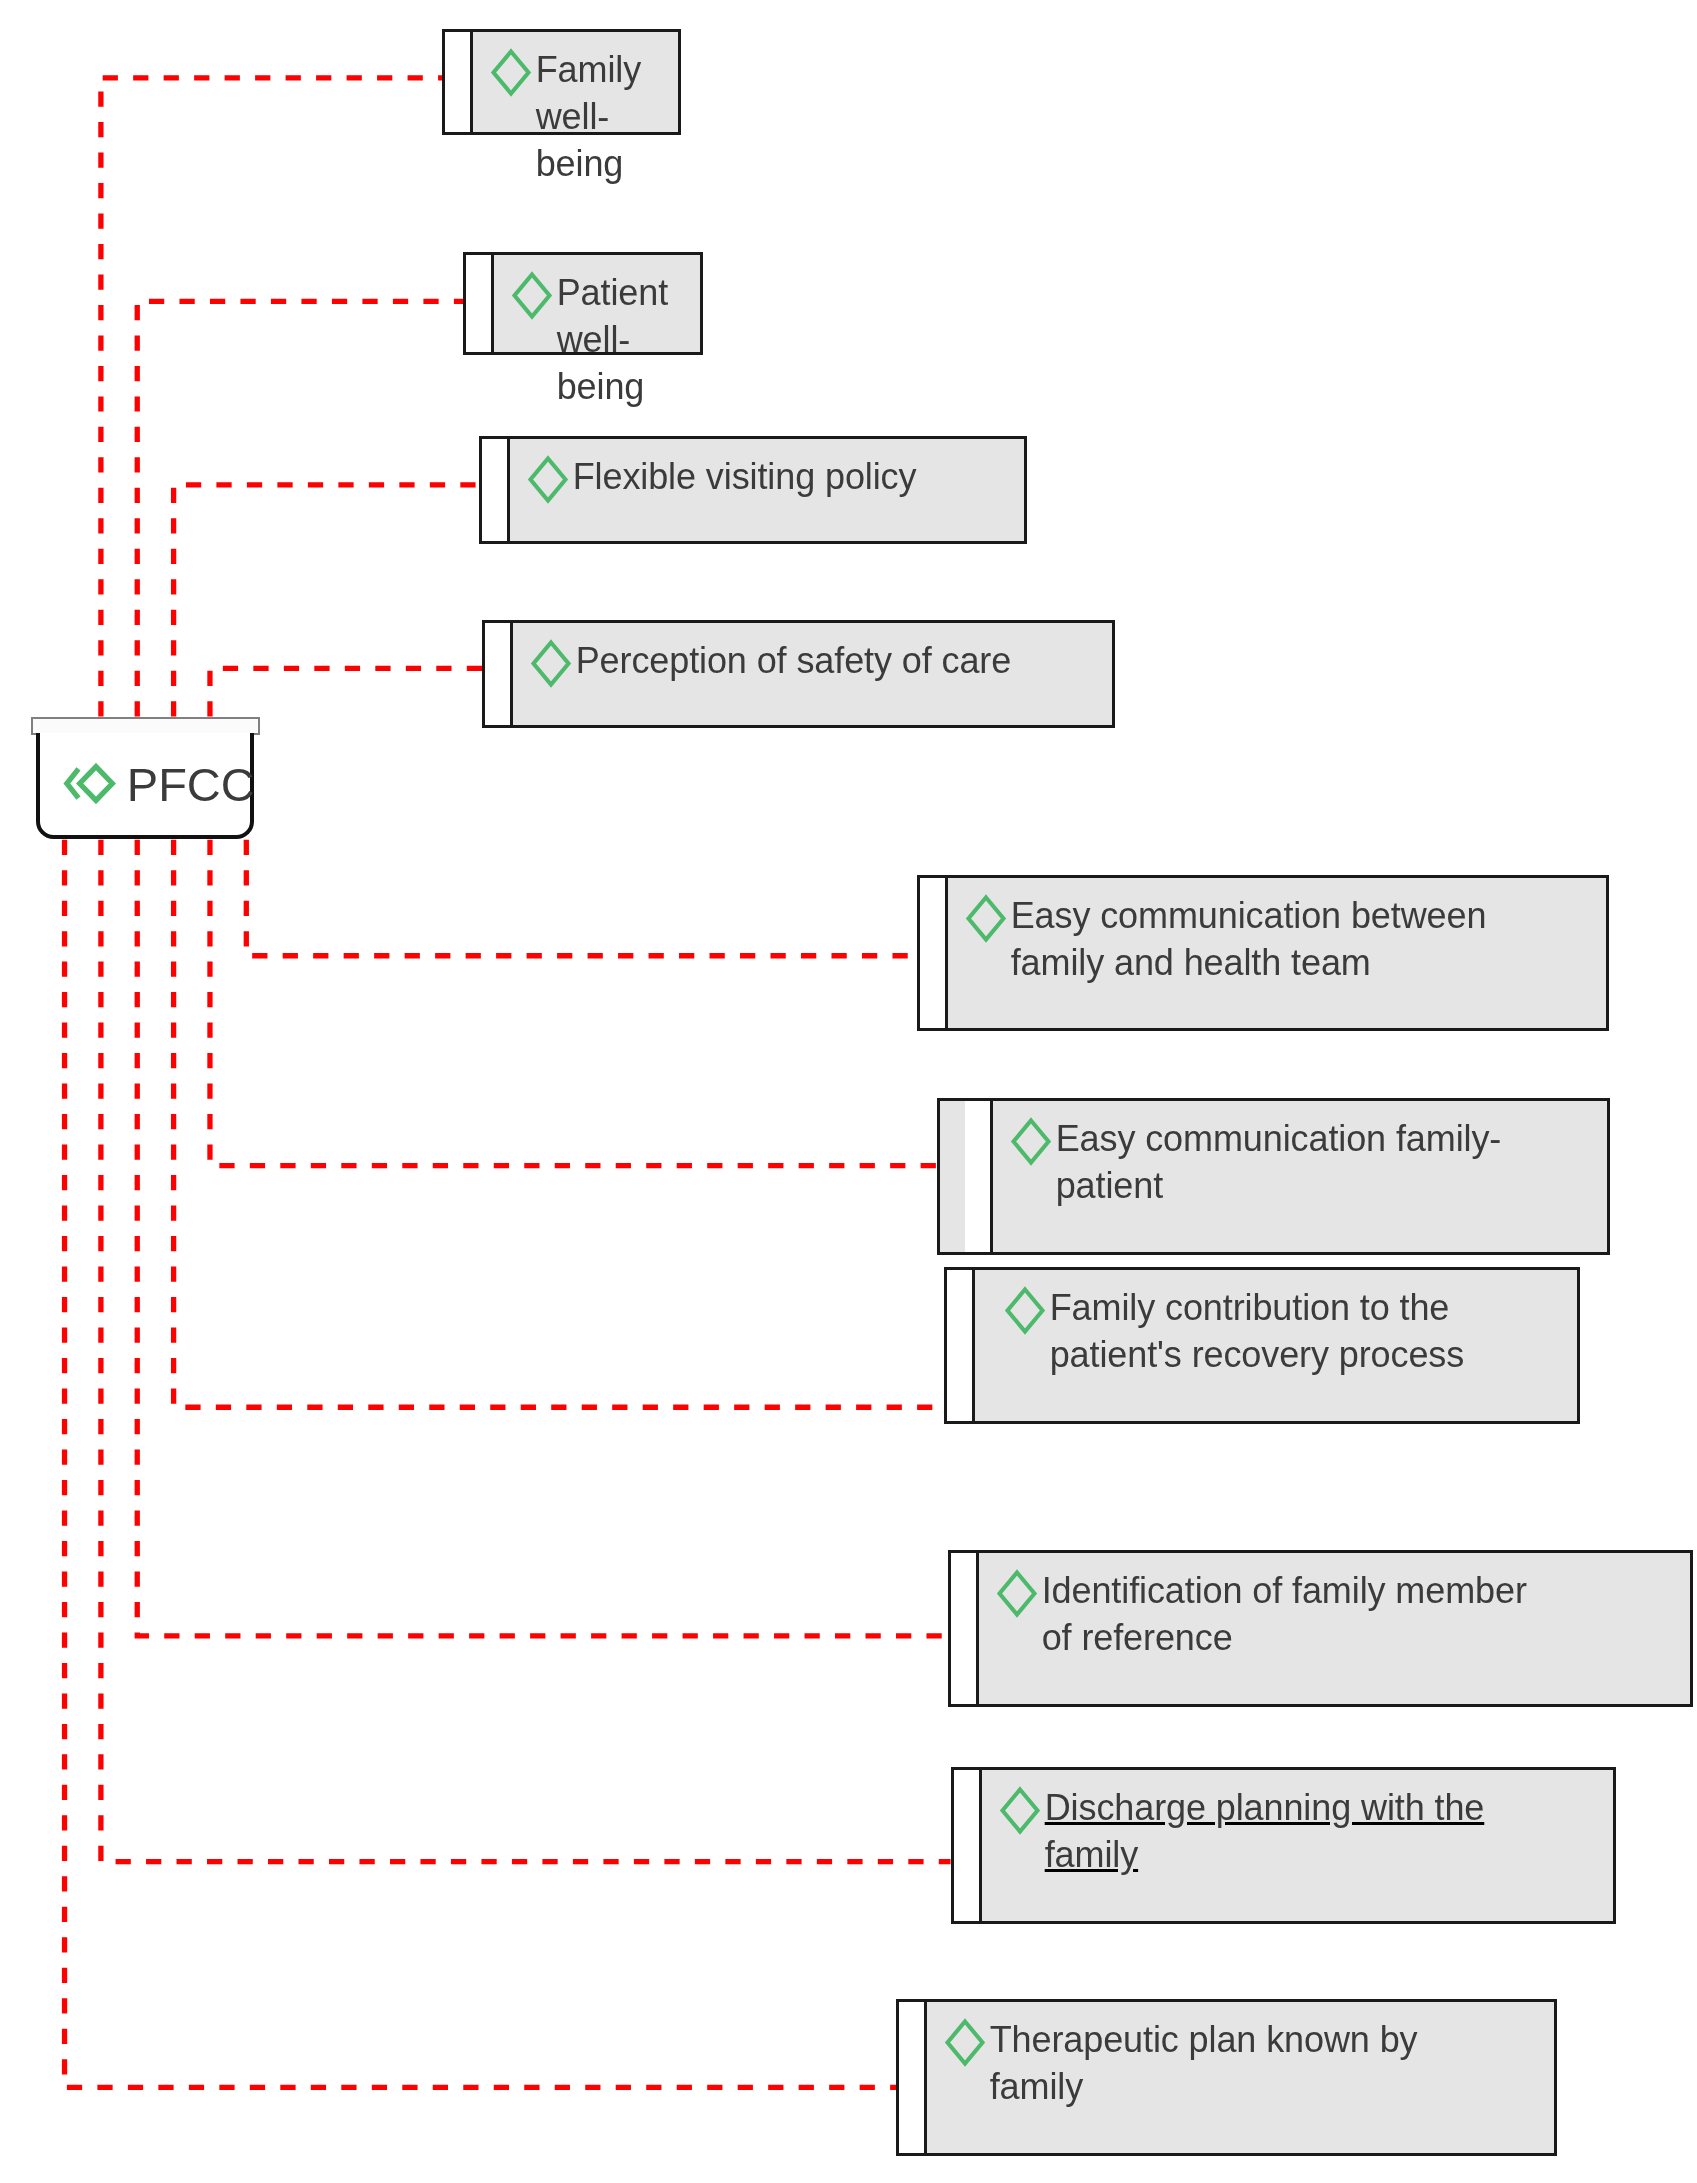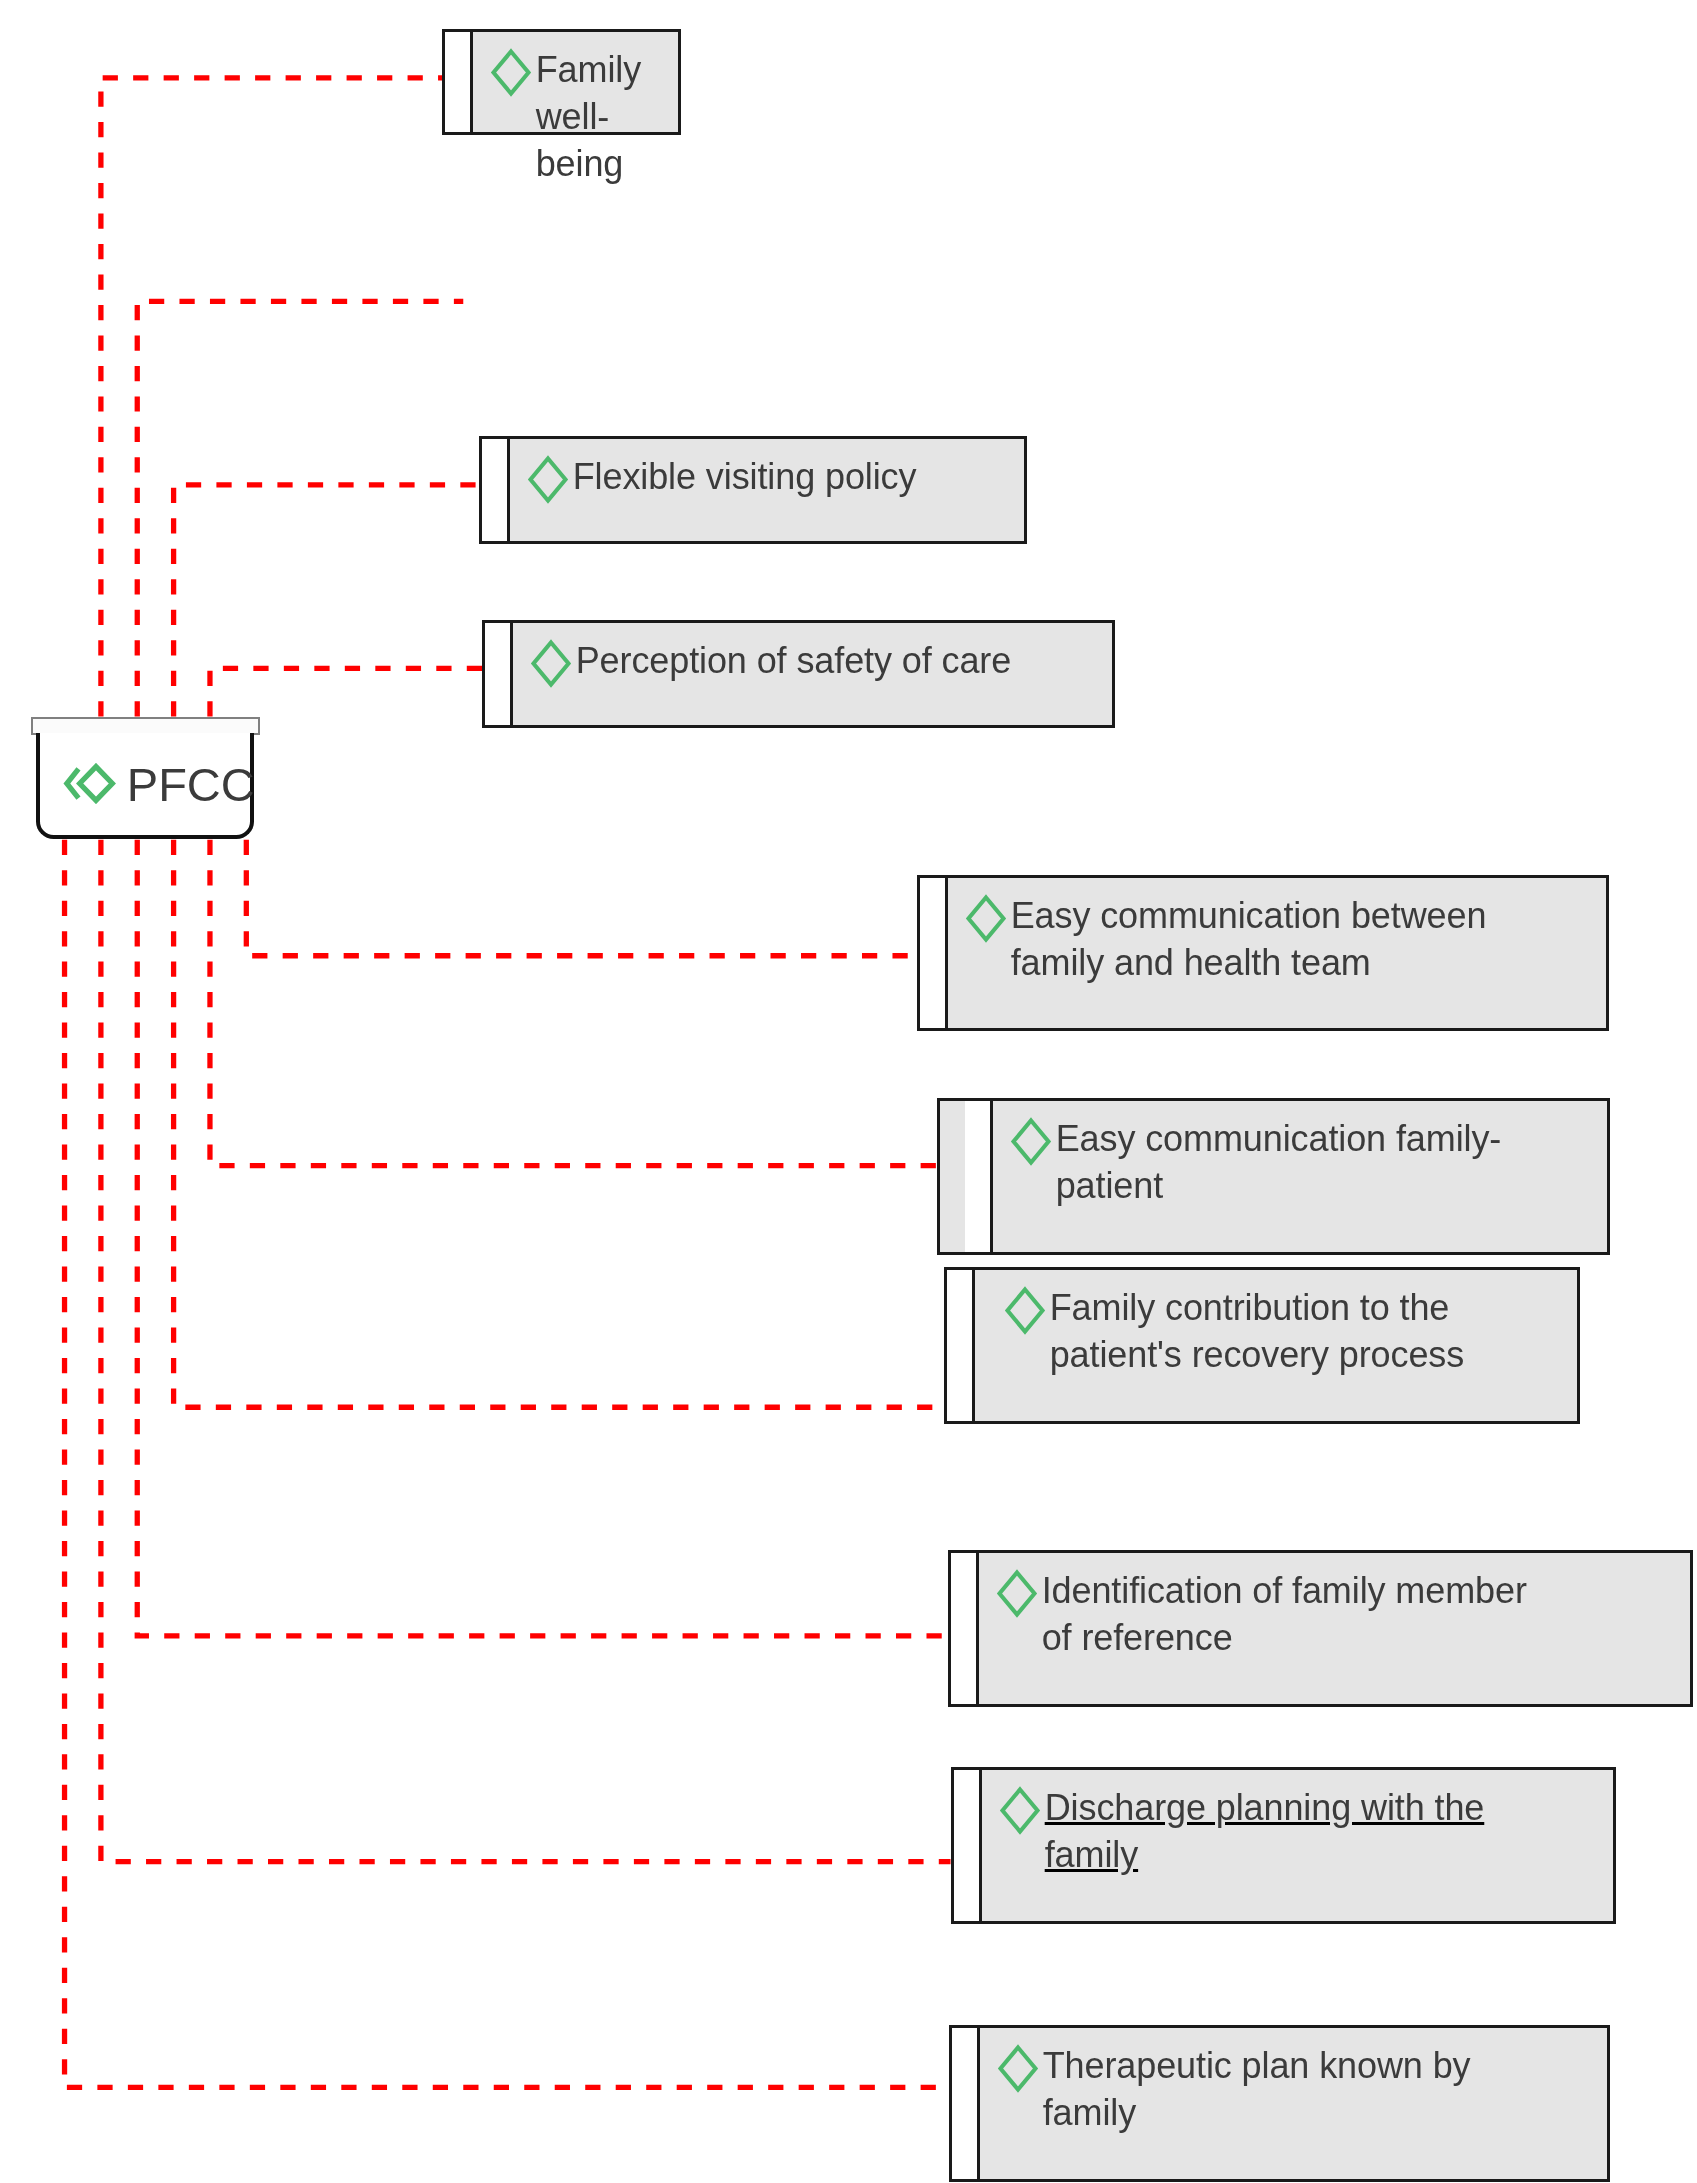--- a/index.html
+++ b/index.html
@@ -68,20 +68,31 @@
     <div class="body">
       <span class="dia">
         <svg width="42" height="49" viewBox="0 0 72 84" xmlns="http://www.w3.org/2000/svg">
           <path d="M36 6 L66 42 L36 78 L6 42 Z" fill="none" stroke="#4CB96B" stroke-width="7"></path>
         </svg>
       </span>
       <span class="txt">Family well-being</span>
     </div>
   </div>
 
+  <div class="node" style="left:463px;top:252px;width:240px;height:103px;">
+    <div class="stripe"></div>
+    <div class="body">
+      <span class="dia">
+        <svg width="42" height="49" viewBox="0 0 72 84" xmlns="http://www.w3.org/2000/svg">
+          <path d="M36 6 L66 42 L36 78 L6 42 Z" fill="none" stroke="#4CB96B" stroke-width="7"></path>
+        </svg>
+      </span>
+      <span class="txt">Patient well-being</span>
+    </div>
+  </div>
 
   <div class="node" style="left:479px;top:436px;width:548px;height:108px;">
     <div class="stripe"></div>
     <div class="body">
       <span class="dia">
         <svg width="42" height="49" viewBox="0 0 72 84" xmlns="http://www.w3.org/2000/svg">
           <path d="M36 6 L66 42 L36 78 L6 42 Z" fill="none" stroke="#4CB96B" stroke-width="7"></path>
         </svg>
       </span>
       <span class="txt">Flexible visiting policy</span>
@@ -158,21 +169,21 @@
       <span class="dia">
         <svg width="42" height="49" viewBox="0 0 72 84" xmlns="http://www.w3.org/2000/svg">
           <path d="M36 6 L66 42 L36 78 L6 42 Z" fill="none" stroke="#4CB96B" stroke-width="7"></path>
         </svg>
       </span>
       <span class="txt">Discharge planning with the
 family</span>
     </div>
   </div>
 
-  <div class="node" style="left:949px;top:1999px;width:661px;height:157px;margin-top:26px;">
+  <div class="node" style="left:896px;top:1999px;width:661px;height:157px;">
     <div class="stripe"></div>
     <div class="body">
       <span class="dia">
         <svg width="42" height="49" viewBox="0 0 72 84" xmlns="http://www.w3.org/2000/svg">
           <path d="M36 6 L66 42 L36 78 L6 42 Z" fill="none" stroke="#4CB96B" stroke-width="7"></path>
         </svg>
       </span>
       <span class="txt">Therapeutic plan known by
 family</span>
     </div>

